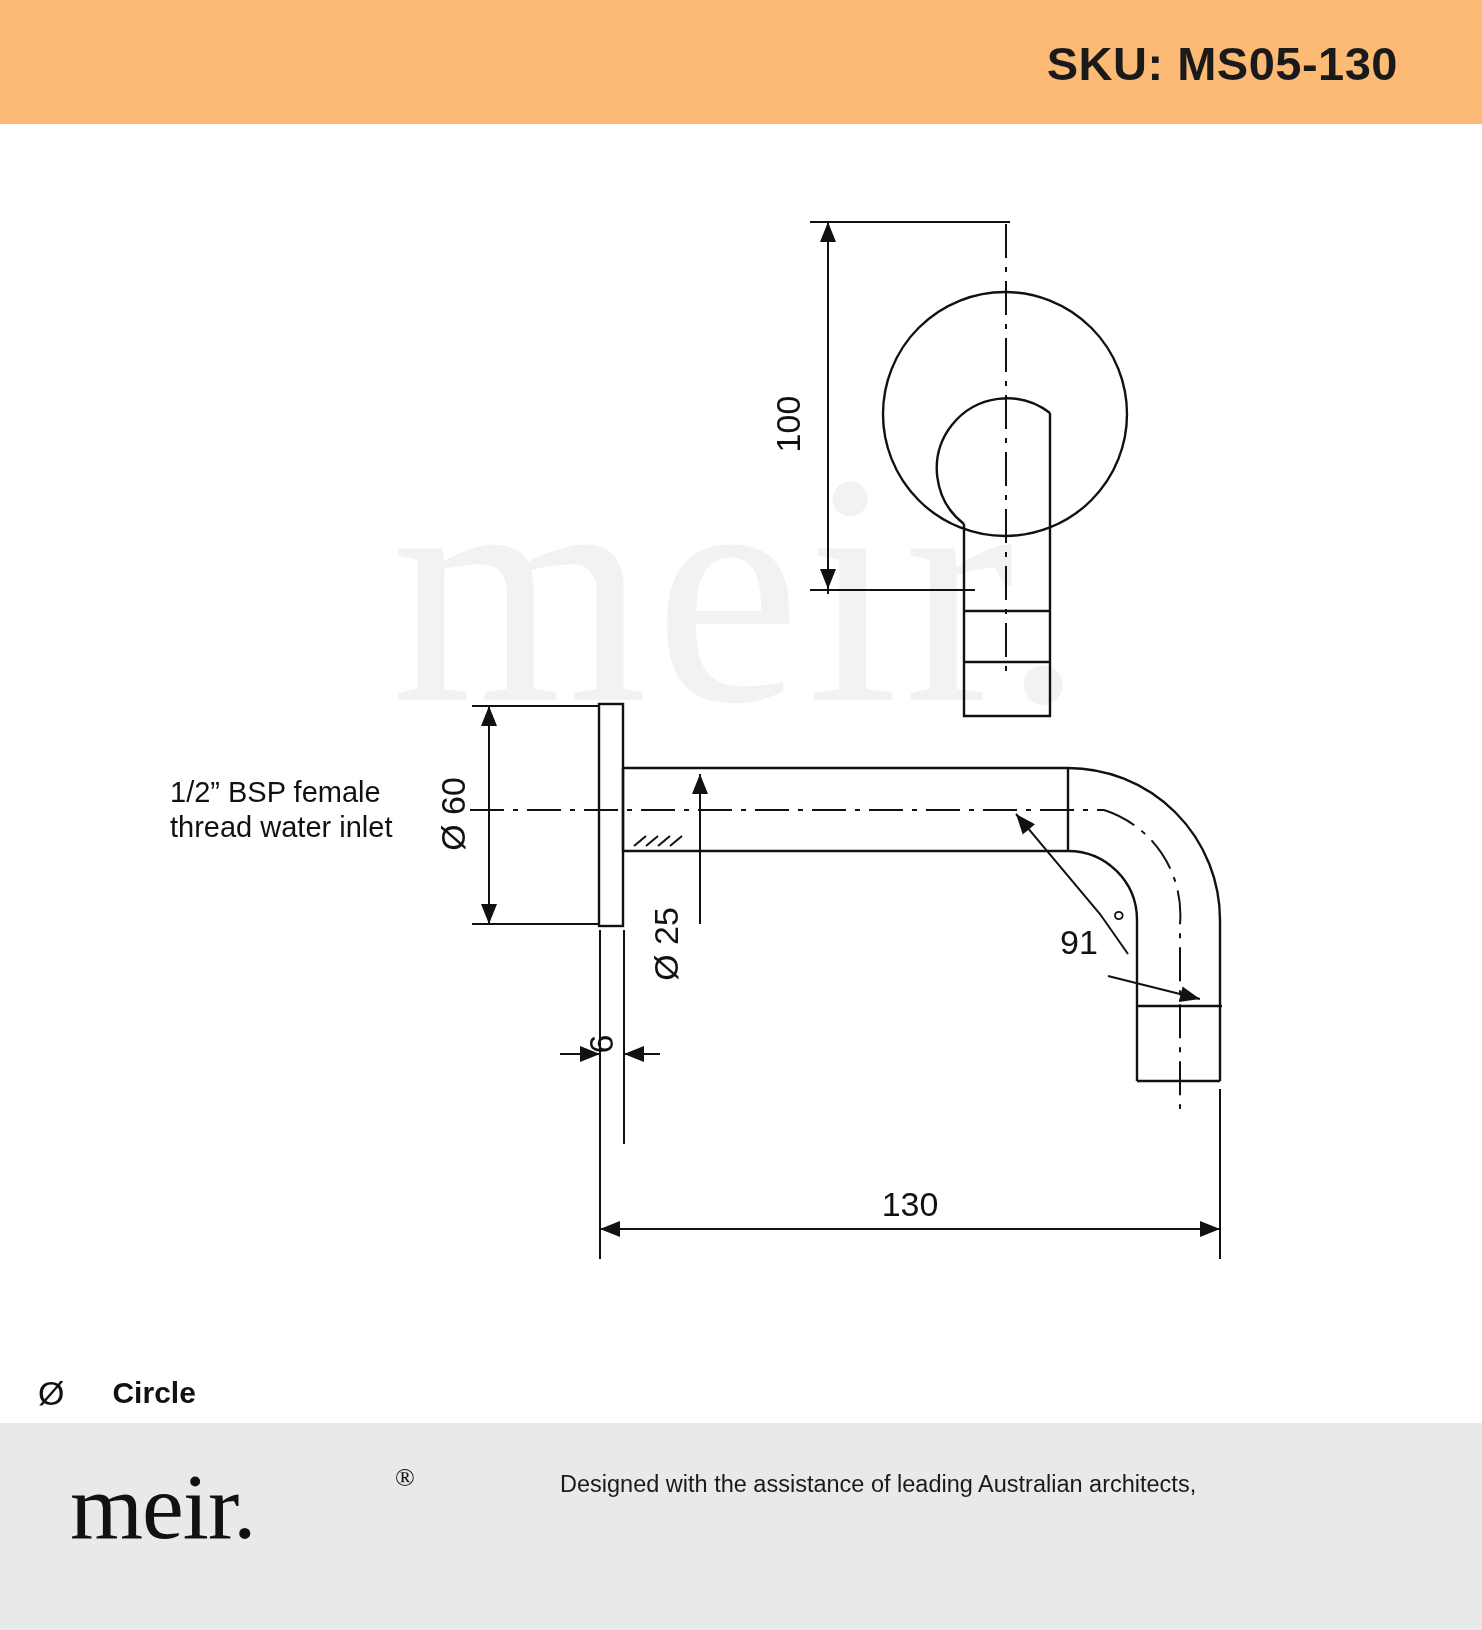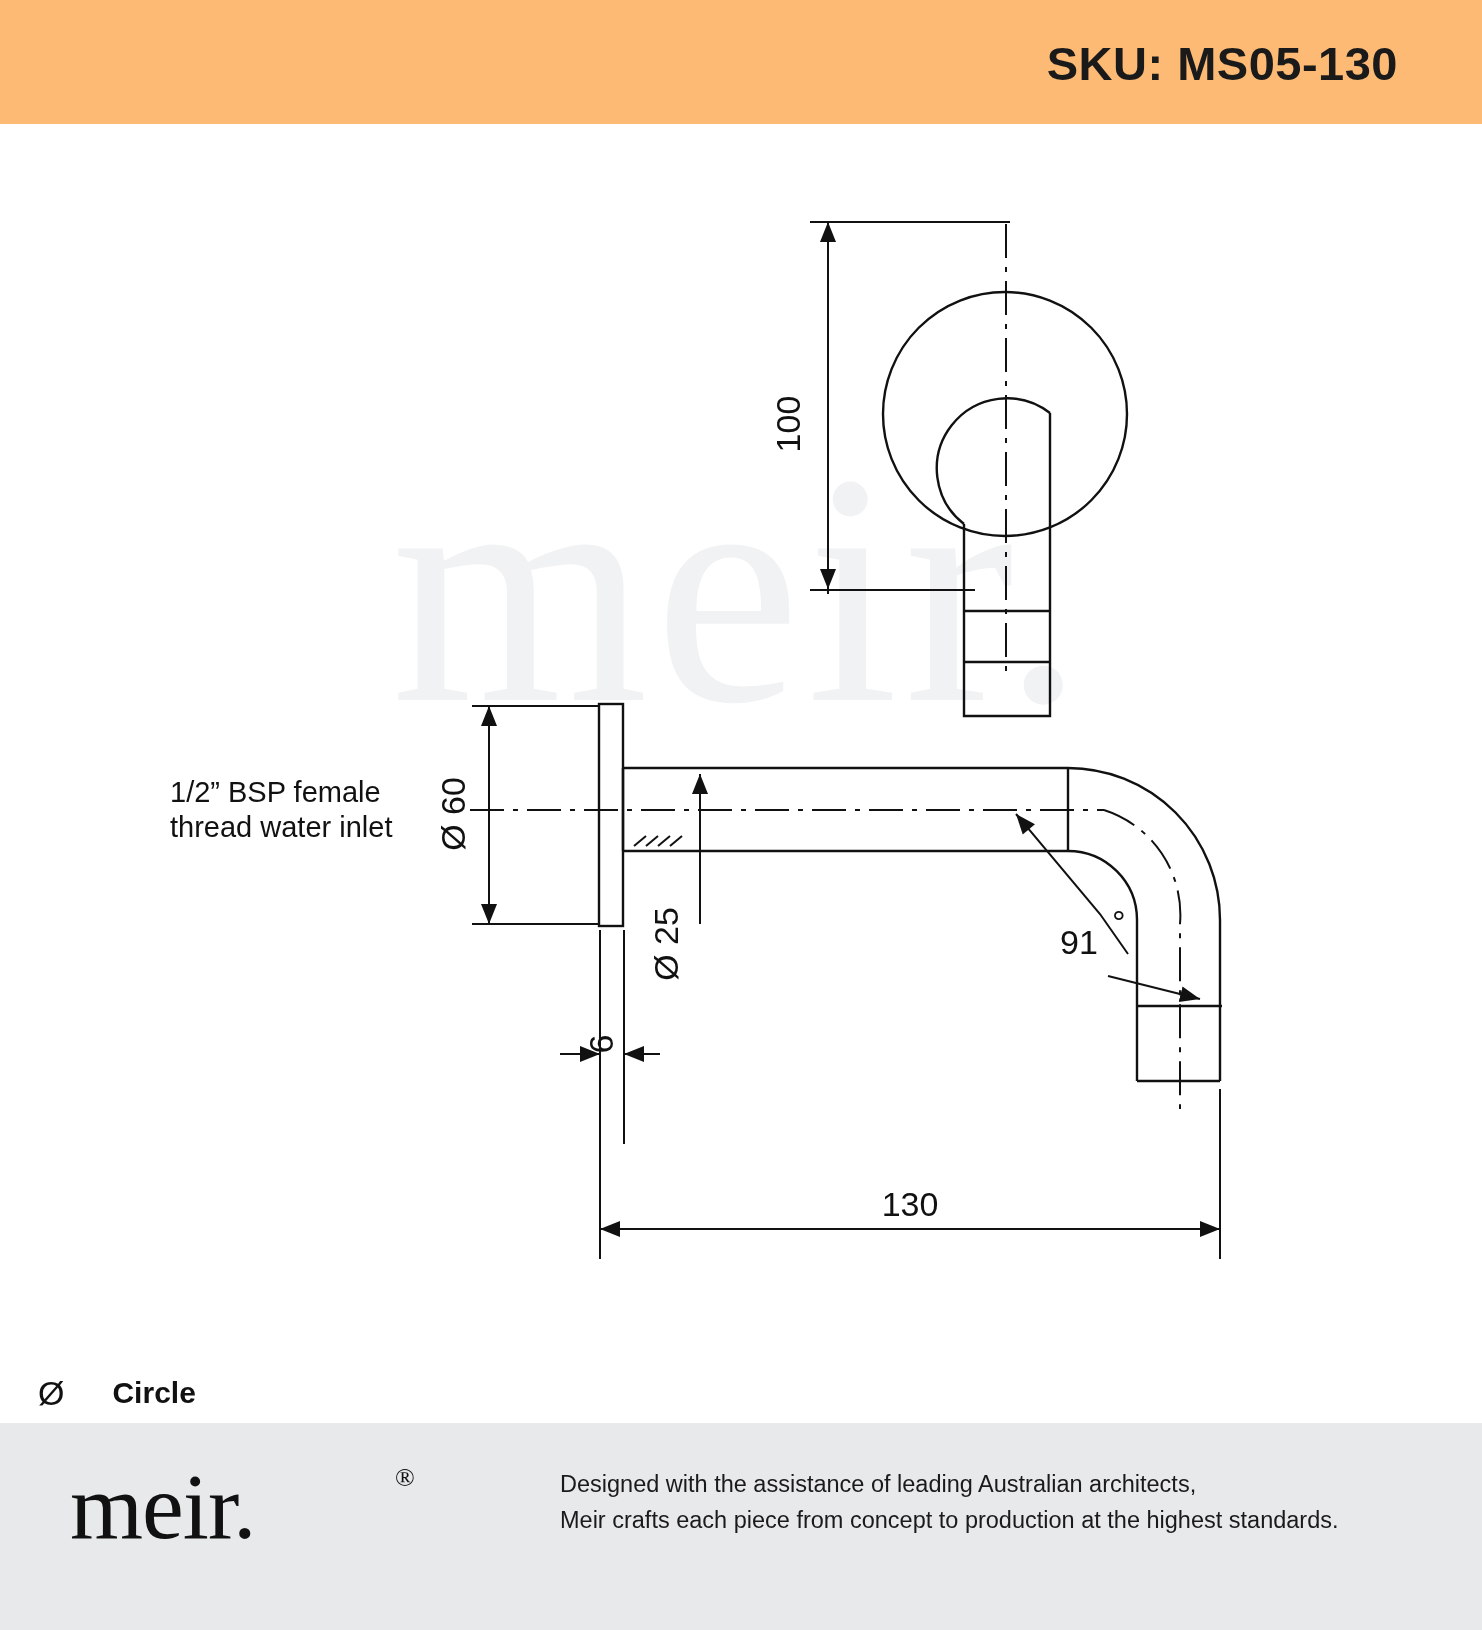--- a/index.html
+++ b/index.html
@@ -249,15 +249,14 @@
 <div id="legend">
   <span id="legend-symbol">Ø</span>
   <span id="legend-label">Circle</span>
 </div>
 
 <div id="footer">
   <div id="footer-logo">meir.</div>
   <div id="footer-logo-reg">®</div>
   <div id="footer-text">
     <div>Designed with the assistance of leading Australian architects,</div>
-    <div>Meir crafts each piece from concept to production at the highest standards.</div>
   </div>
 </div>
 
 </body></html>

